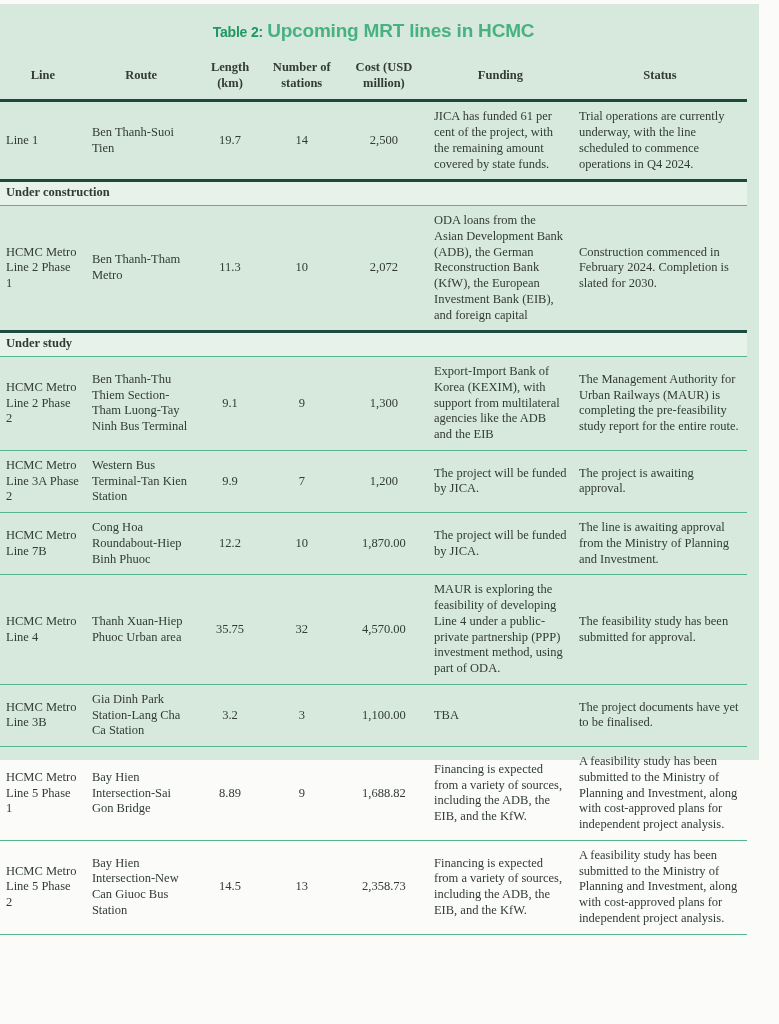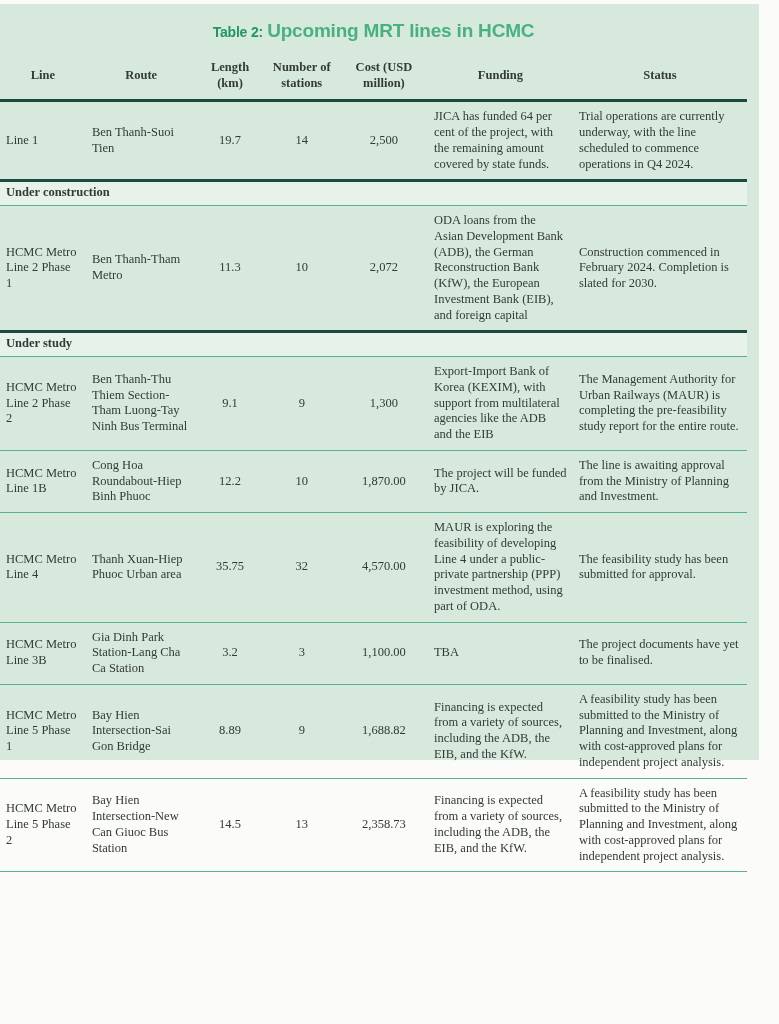--- a/index.html
+++ b/index.html
@@ -110,21 +110,21 @@
         <th>Status</th>
       </tr>
     </thead>
     <tbody>
       <tr class="data-row">
         <td>Line 1</td>
         <td>Ben Thanh-Suoi Tien</td>
         <td class="c">19.7</td>
         <td class="c">14</td>
         <td class="c">2,500</td>
-        <td>JICA has funded 64 per cent of the project, with the remaining amount covered by state funds.</td>
+        <td>JICA has funded 61 per cent of the project, with the remaining amount covered by state funds.</td>
         <td>Trial operations are currently underway, with the line scheduled to commence operations in Q4 2024.</td>
       </tr>
 
       <tr class="section-row">
         <td colspan="7">Under construction</td>
       </tr>
       <tr class="data-row">
         <td>HCMC Metro Line 2 Phase 1</td>
         <td>Ben Thanh-Tham Metro</td>
         <td class="c">11.3</td>
@@ -141,21 +141,30 @@
         <td>HCMC Metro Line 2 Phase 2</td>
         <td>Ben Thanh-Thu Thiem Section-Tham Luong-Tay Ninh Bus Terminal</td>
         <td class="c">9.1</td>
         <td class="c">9</td>
         <td class="c">1,300</td>
         <td>Export-Import Bank of Korea (KEXIM), with support from multilateral agencies like the ADB and the EIB</td>
         <td>The Management Authority for Urban Railways (MAUR) is completing the pre-feasibility study report for the entire route.</td>
       </tr>
 
       <tr class="data-row">
-        <td>HCMC Metro Line 1B</td>
+        <td>HCMC Metro Line 3A Phase 2</td>
+        <td>Western Bus Terminal-Tan Kien Station</td>
+        <td class="c">9.9</td>
+        <td class="c">7</td>
+        <td class="c">1,200</td>
+        <td>The project will be funded by JICA.</td>
+        <td>The project is awaiting approval.</td>
+      </tr>
+      <tr class="data-row">
+        <td>HCMC Metro Line 7B</td>
         <td>Cong Hoa Roundabout-Hiep Binh Phuoc</td>
         <td class="c">12.2</td>
         <td class="c">10</td>
         <td class="c">1,870.00</td>
         <td>The project will be funded by JICA.</td>
         <td>The line is awaiting approval from the Ministry of Planning and Investment.</td>
       </tr>
       <tr class="data-row">
         <td>HCMC Metro Line 4</td>
         <td>Thanh Xuan-Hiep Phuoc Urban area</td>

